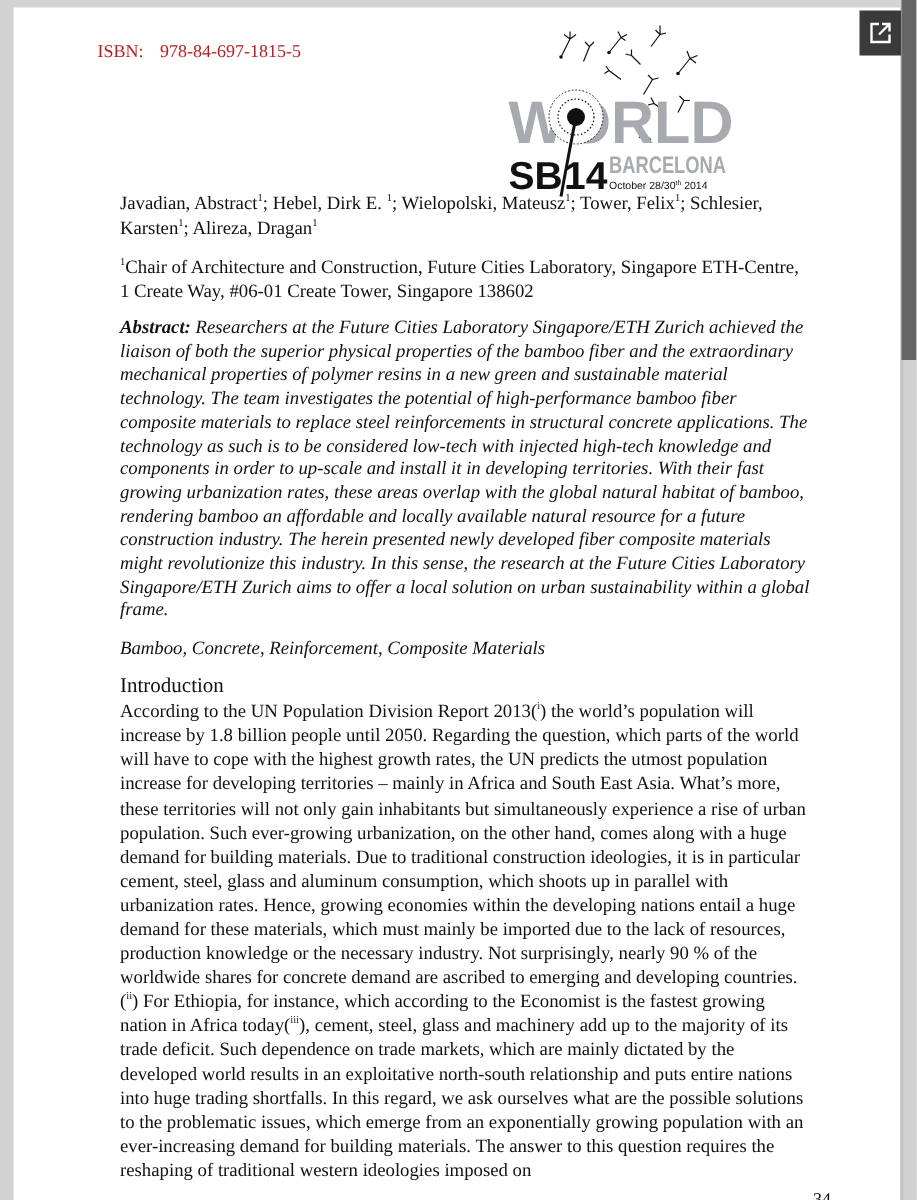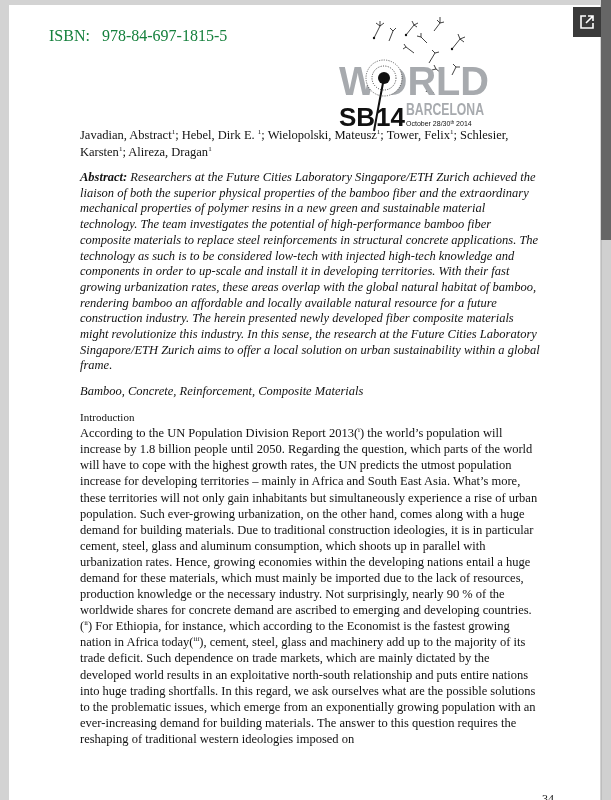--- a/index.html
+++ b/index.html
@@ -19,39 +19,39 @@
   .scrollbar-thumb {
     position: absolute; left: 601px; top: 0; width: 10px; height: 240px;
     background: #666666;
   }
   .open-btn {
     position: absolute; left: 573px; top: 7px; width: 28px; height: 30px;
     background: #3a3a3a; display: flex; align-items: center; justify-content: center;
     cursor: pointer;
   }
   .isbn {
-    position: absolute; left: 40px; top: 22px; font-size: 16px; color: #15803d;
+    position: absolute; left: 56px; top: 22px; font-size: 12px; color: #b91c1c;
   }
   .isbn .lbl { margin-right: 8px; }
   .logo {
     position: absolute; left: 325px; top: 8px; width: 160px; height: 120px;
   }
   .content {
     position: absolute; left: 71px; top: 127px; width: 470px;
     font-size: 13px; line-height: 16px;
   }
   .title {
     font-weight: bold; font-size: 16.5px; line-height: 20px; margin: 4px 0 28px 9px;
   }
   .authors { margin: 0 0 9px 9px; font-size: 12.5px; line-height: 17px; }
   .affil { margin: 0 0 9px 9px; font-size: 12.5px; line-height: 16px; }
   .abstract { margin: 0 0 9px 9px; font-style: italic; font-size: 12.5px; line-height: 15.7px; }
   .abstract .lead { font-weight: bold; font-style: italic; }
   .keywords { margin: 0 0 10px 9px; font-style: italic; font-size: 12.5px; }
-  .intro-head { margin: 0 0 0 9px; font-size: 11px; line-height: 16px; }
+  .intro-head { margin: 0 0 0 9px; font-size: 14px; line-height: 16px; }
   .intro { margin: 0 0 0 9px; font-size: 12.5px; line-height: 16.1px; }
   sup { font-size: 7px; line-height: 0; vertical-align: super; }
   .page-num {
     position: absolute; left: 533px; top: 787px; font-size: 12px;
   }
 </style>
 </head>
 <body>
 
 <div class="page">
@@ -97,20 +97,23 @@
     </text>
   </svg>
 
   <div class="page-num">34</div>
 </div>
 
 <div class="content">
 
   <div class="authors" id="authors"><span>Javadian, Abstract</span><sup>1</sup><span>; </span><span>Hebel, Dirk E. </span><sup>1</sup><span>; </span><span>Wielopolski, Mateusz</span><sup>1</sup><span>; </span><span>Tower, Felix</span><sup>1</sup><span>; </span><span>Schlesier, Karsten</span><sup>1</sup><span>; </span><span>Alireza, Dragan</span><sup>1</sup><span></span></div>
 
+  <div class="affil">
+    <sup>1</sup><span>Chair of Architecture and Construction, Future Cities Laboratory, Singapore ETH-Centre, 1 Create Way, #06-01 Create Tower, Singapore 138602</span>
+  </div>
 
   <div class="abstract">
     <span class="lead">Abstract:</span>
     <span>Researchers at the Future Cities Laboratory Singapore/ETH Zurich achieved the liaison of both the superior physical properties of the bamboo fiber and the extraordinary mechanical properties of polymer resins in a new green and sustainable material technology. The team investigates the potential of high-performance bamboo fiber composite materials to replace steel reinforcements in structural concrete applications. The technology as such is to be considered low-tech with injected high-tech knowledge and components in order to up-scale and install it in developing territories. With their fast growing urbanization rates, these areas overlap with the global natural habitat of bamboo, rendering bamboo an affordable and locally available natural resource for a future construction industry. The herein presented newly developed fiber composite materials might revolutionize this industry. In this sense, the research at the Future Cities Laboratory Singapore/ETH Zurich aims to offer a local solution on urban sustainability within a global frame.</span>
   </div>
 
   <div class="keywords">Bamboo, Concrete, Reinforcement, Composite Materials</div>
 
   <div class="intro-head">Introduction</div>
   <div class="intro"><span>According to the UN Population Division Report 2013(</span><sup>i</sup><span>) the world’s population will increase by 1.8 billion people until 2050. Regarding the question, which parts of the world will have to cope with the highest growth rates, the UN predicts the utmost population increase for developing territories – mainly in Africa and South East Asia. What’s more, these territories will not only gain inhabitants but simultaneously experience a rise of urban population. Such ever-growing urbanization, on the other hand, comes along with a huge demand for building materials. Due to traditional construction ideologies, it is in particular cement, steel, glass and aluminum consumption, which shoots up in parallel with urbanization rates. Hence, growing economies within the developing nations entail a huge demand for these materials, which must mainly be imported due to the lack of resources, production knowledge or the necessary industry. Not surprisingly, nearly 90 % of the worldwide shares for concrete demand are ascribed to emerging and developing countries.(</span><sup>ii</sup><span>) For Ethiopia, for instance, which according to the Economist is the fastest growing nation in Africa today(</span><sup>iii</sup><span>), cement, steel, glass and machinery add up to the majority of its trade deficit. Such dependence on trade markets, which are mainly dictated by the developed world results in an exploitative north-south relationship and puts entire nations into huge trading shortfalls. In this regard, we ask ourselves what are the possible solutions to the problematic issues, which emerge from an exponentially growing population with an ever-increasing demand for building materials. The answer to this question requires the reshaping of traditional western ideologies imposed on</span></div>

